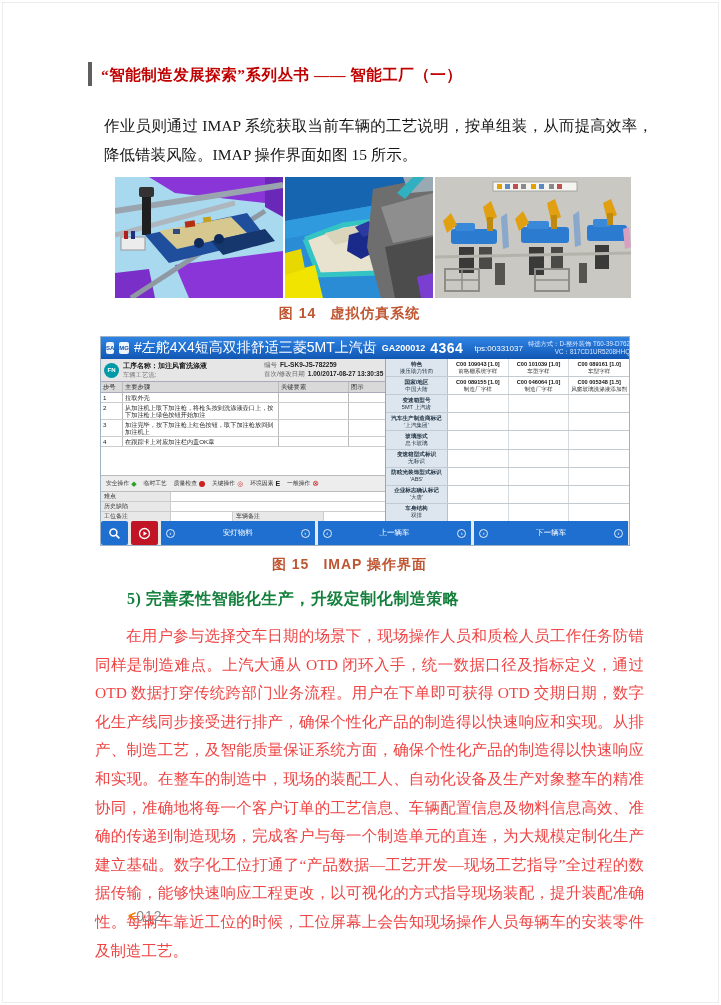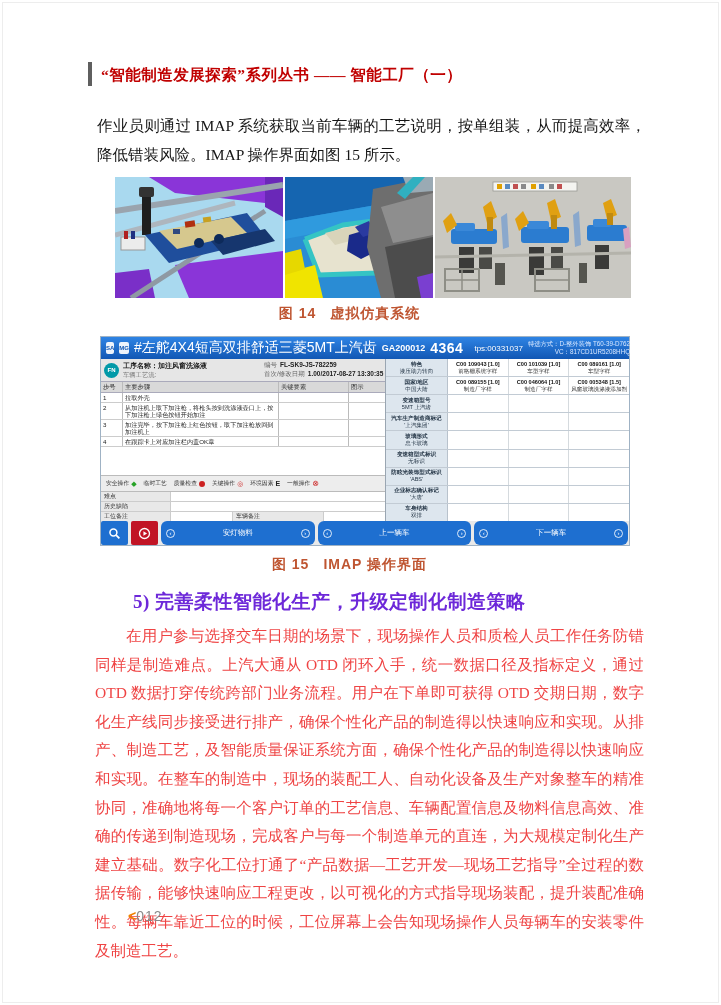--- a/index.html
+++ b/index.html
@@ -10,31 +10,31 @@
   }
   .page-frame { position:absolute; inset:2px; border:1px solid #ededed; pointer-events:none; }
 
   
   .book-header { position:absolute; left:88px; top:62px; display:flex; align-items:flex-end; gap:9px; }
   .accent-bar { width:4px; height:24px; background:#5f5f5f; }
   .book-title { color:#c00000; font-weight:bold; font-size:15.5px; letter-spacing:0.5px; }
 
   
   .intro-para {
-    position:absolute; left:97px; top:112px; width:549px;
+    position:absolute; left:104px; top:112px; width:549px;
     font-size:15.5px; line-height:28.5px; text-align:justify; color:#161616;
   }
   .body-para {
     position:absolute; left:95px; top:622px; width:549px;
     font-size:15.5px; line-height:28.6px; text-align:justify; color:#ef4444;
     text-indent:2em;
   }
   .section-heading {
     position:absolute; left:95px; top:589px; width:549px;
-    font-size:19px; font-weight:bold; color:#6d28d9; text-indent:2em; letter-spacing:0.5px;
+    font-size:16px; font-weight:bold; color:#15803d; text-indent:2em; letter-spacing:0.5px;
   }
 
   
   .figcap {
     position:absolute; left:0; width:699px; text-align:center;
     font-family:"Liberation Sans", sans-serif; font-weight:bold;
     font-size:14px; color:#bf5531; letter-spacing:1px;
   }
   .figcap .cap-label { margin-right:14px; }
 
@@ -113,21 +113,21 @@
   .imap-bottombar { flex:0 0 24px; display:flex; align-items:stretch; background:#e9e9e9; gap:3px; padding-right:1px; }
   .vin-zone { width:222px; flex:0 0 222px; background:#4d4d4d; color:#fff; display:flex; align-items:center; gap:4px; padding:0 4px; }
   .vin-label { font-size:6px; color:#ccc; } .vin-val { font-size:7px; color:#ddd; }
   .big-no { font-size:15px; font-weight:bold; letter-spacing:0.5px; }
   .station-select { margin-left:auto; width:66px; height:16px; background:#fff; border:1px solid #999;
     display:flex; align-items:center; justify-content:space-between; padding:0 3px; font-size:7px; color:#333; }
   .btn-square { width:27px; flex:0 0 27px; display:flex; align-items:center; justify-content:center; border-radius:2px; }
   .btn-search { background:#1e6fd0; }
   .btn-start { background:#c11425; }
   .nav-btn { flex:1; background:#1e6fd0; color:#fff; font-size:7.5px; display:flex; align-items:center;
-    justify-content:space-between; padding:4px 5px; border-radius:6px; }
+    justify-content:space-between; padding:4px 5px; border-radius:0; }
   .circ { width:9px; height:9px; flex:0 0 9px; border:1px solid rgba(255,255,255,.85); border-radius:50%;
     font-size:6px; line-height:7px; text-align:center; color:#fff; }
 
   
   .footer { position:absolute; left:88px; top:908px; font-family:"Liberation Sans", sans-serif; font-size:14px;margin-left:40px; }
   .footer .mark { color:#f08300; font-weight:bold; }
   .footer .num { color:#8a8a8a; letter-spacing:1px; }
 </style>
 </head>
 <body>

